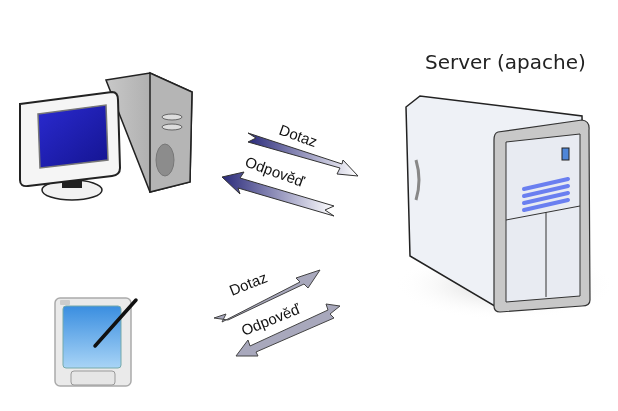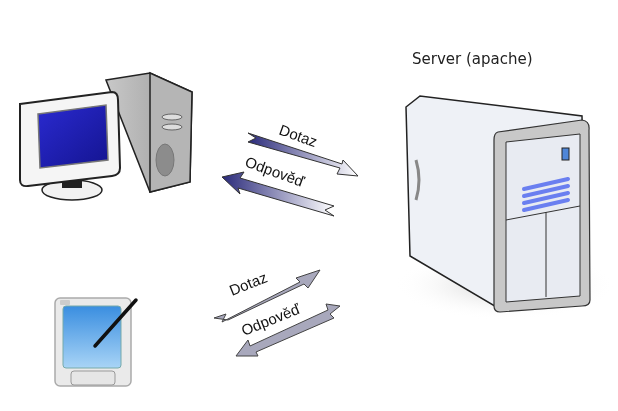--- a/index.html
+++ b/index.html
@@ -1,19 +1,19 @@
 <!DOCTYPE html>
 <html><head>
   <meta charset="utf-8">
   <style>
     html, body { margin:0; padding:0; background:#ffffff; }
     body { width:618px; height:411px; position:relative; overflow:hidden;
            font-family:"Liberation Sans", sans-serif; }
     #stage { position:absolute; left:0; top:0; width:618px; height:411px; }
-    .server-title { position:absolute; left:412px; top:50px; font-size:15px; color:#222;
+    .server-title { position:absolute; left:425px; top:50px; font-size:20px; color:#222;
                     font-family:"DejaVu Sans", sans-serif; }
     .arrow-label { font-family:"Liberation Sans", sans-serif; font-size:15px; fill:#111; }
   </style>
 </head>
 <body>
 
 <div id="stage">
 
   <div class="server-title">Server (apache)</div>
 

